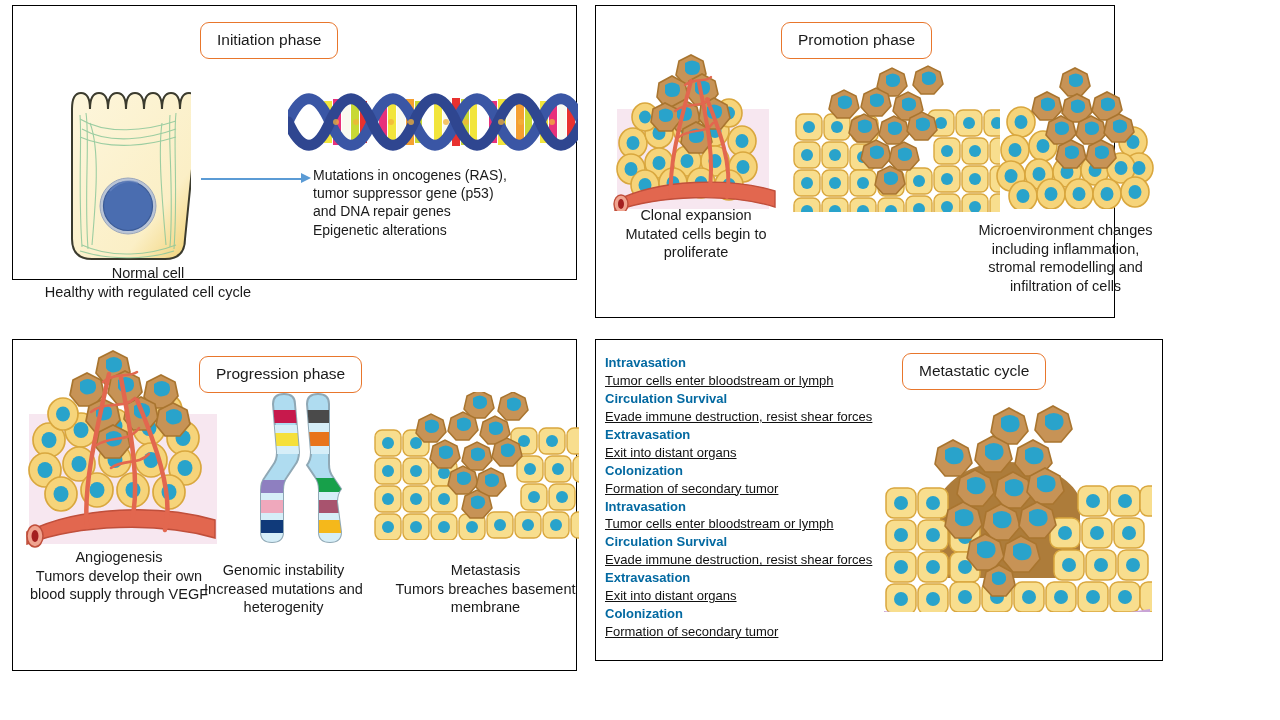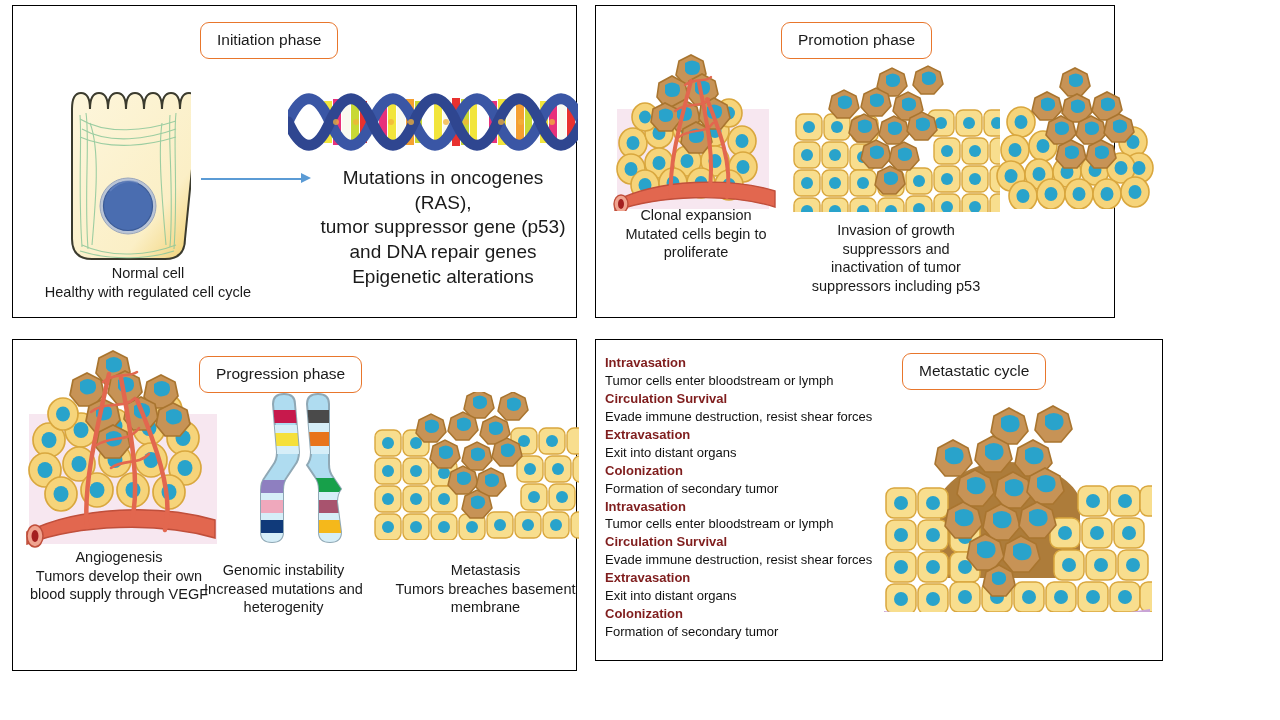--- a/index.html
+++ b/index.html
@@ -10,21 +10,21 @@
     font-family: "Liberation Sans", sans-serif;
     overflow: hidden;
   }
   #root { position: relative; width: 1280px; height: 720px; }
 
   .panel {
     position: absolute;
     border: 1.6px solid #000;
     background: #fff;
   }
-  #panel-initiation  { left: 12px;  top: 5px;   width: 565px; height: 313px; }
+  #panel-initiation  { left: 12px;  top: 5px;   width: 565px; height: 275px; }
   #panel-promotion   { left: 595px; top: 5px;   width: 520px; height: 313px; }
   #panel-progression { left: 12px;  top: 339px; width: 565px; height: 332px; }
   #panel-metastatic  { left: 595px; top: 339px; width: 568px; height: 322px; }
 
   .phase-label {
     position: absolute;
     border: 1.6px solid #E8762C;
     border-radius: 9px;
     background: #fff;
     color: #1a1a1a;
@@ -39,33 +39,32 @@
     position: absolute;
     text-align: center;
     font-size: 14.5px;
     color: #1a1a1a;
     line-height: 1.28;
     white-space: pre-line;
   }
 
   .bigtext {
     position: absolute;
-    text-align: center;
-    font-size: 19px;
+    font-size: 14px;
     color: #1a1a1a;
     line-height: 1.3;
     white-space: pre-line;
   }
 
   .art { position: absolute; }
 
   
   #meta-list { position: absolute; left: 9px; top: 14px; width: 300px; }
-  .meta-term { font-size: 13px; font-weight: bold; color: #7f1d1d; line-height: 1.38; }
-  .meta-desc { font-size: 13px; color: #111; line-height: 1.38; }
+  .meta-term { font-size: 13px; font-weight: bold; color: #0369a1; line-height: 1.38; }
+  .meta-desc { font-size: 13px; color: #111; line-height: 1.38; text-decoration: underline; }
 
   
   .arrow-line {
     position: absolute; height: 2.4px; background: #5B9BD5;
   }
   .arrow-head {
     position: absolute; width: 0; height: 0;
     border-top: 5.5px solid transparent;
     border-bottom: 5.5px solid transparent;
     border-left: 10px solid #5B9BD5;
@@ -418,24 +417,24 @@
           <path d="M124 58 q7-5 13 0 q3 6 -2 10 q-8 3 -11 -3z"></path>
           <path d="M76 84 q7-5 13 0 q3 6 -2 10 q-8 3 -11 -3z"></path>
           <path d="M106 84 q7-5 13 0 q3 6 -2 10 q-8 3 -11 -3z"></path>
         </g>
       </g>
     </svg>
 
     <div class="caption" style="left:5px; top:200px; width:190px;">Clonal expansion
 Mutated  cells begin to
 proliferate</div>
-    <div class="caption" style="left:200px; top:215px; width:200px;">Invasion of growth
-suppressors and
-inactivation of tumor
-suppressors including p53</div>
+    <div class="caption" style="left:372px; top:215px; width:195px;">Microenvironment  changes
+including inflammation,
+stromal remodelling  and
+infiltration of cells</div>
   </div>
 
   <div class="panel" id="panel-progression">
 
     <div class="phase-label" style="left:186px; top:16px;">Progression phase</div>
 
     <svg class="art" style="left:6px; top:8px;" width="202" height="200" viewBox="0 0 202 200">
       <rect x="10" y="66" width="188" height="130" fill="#F7E7F0"></rect>
       <g>
         <g fill="#F6D47A" stroke="#D9A73E" stroke-width="1.7">

